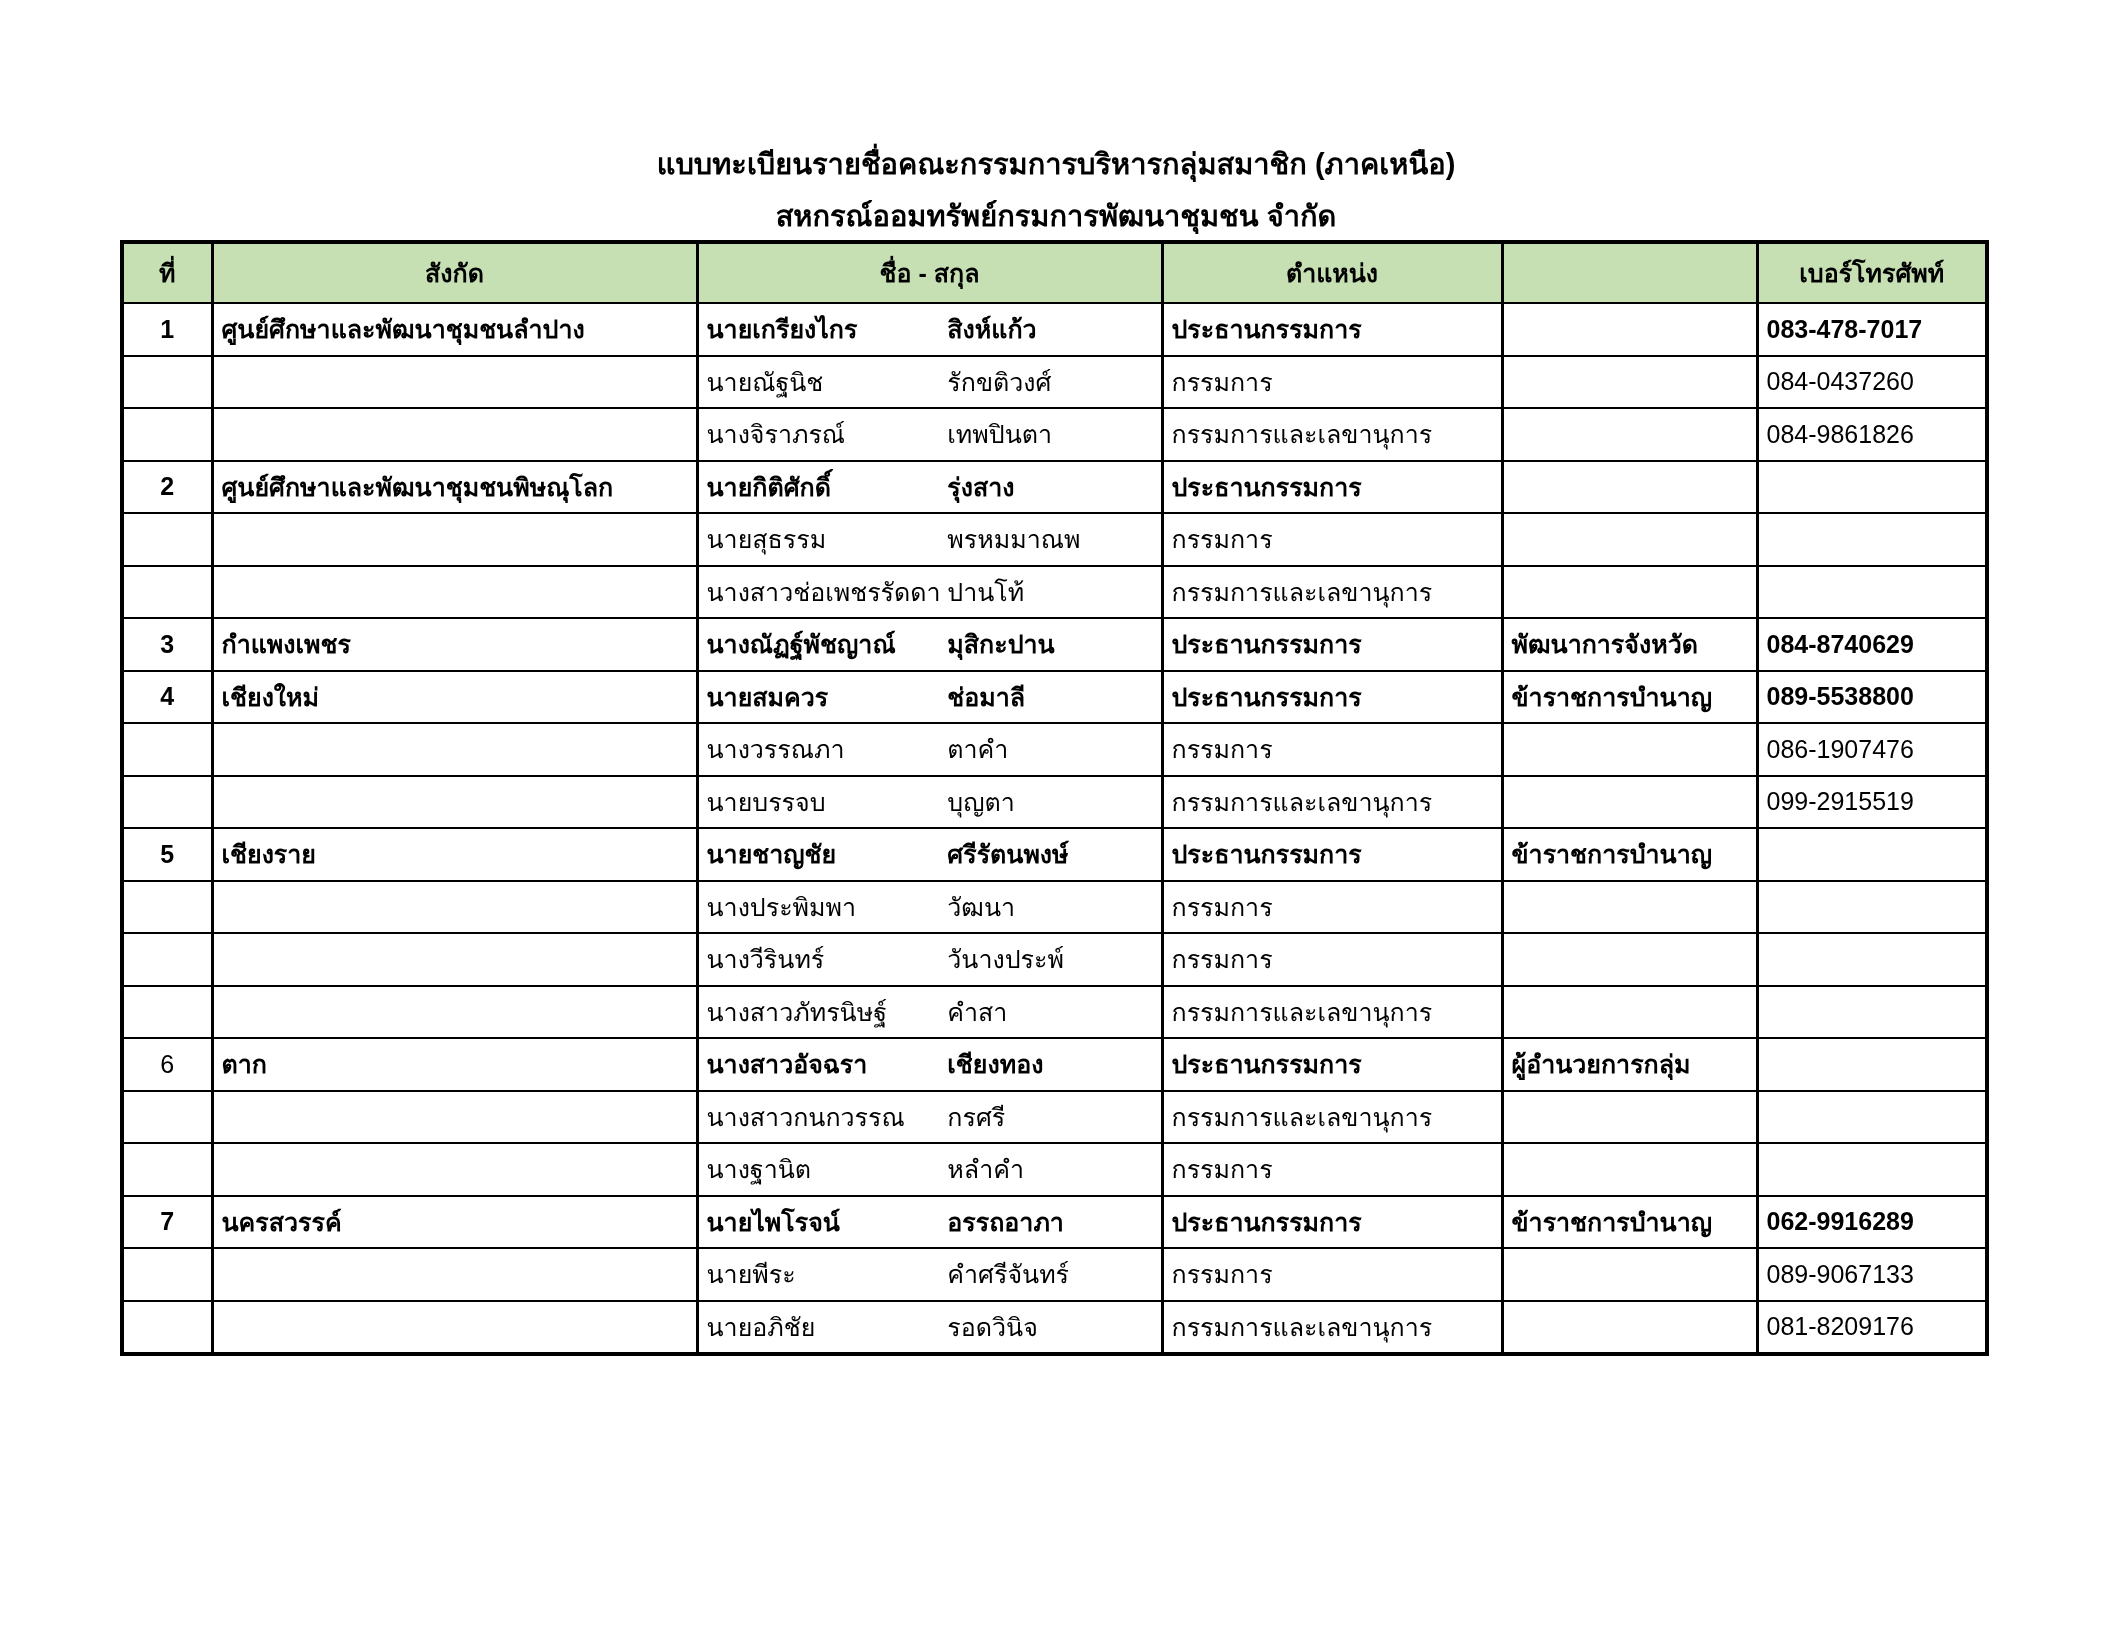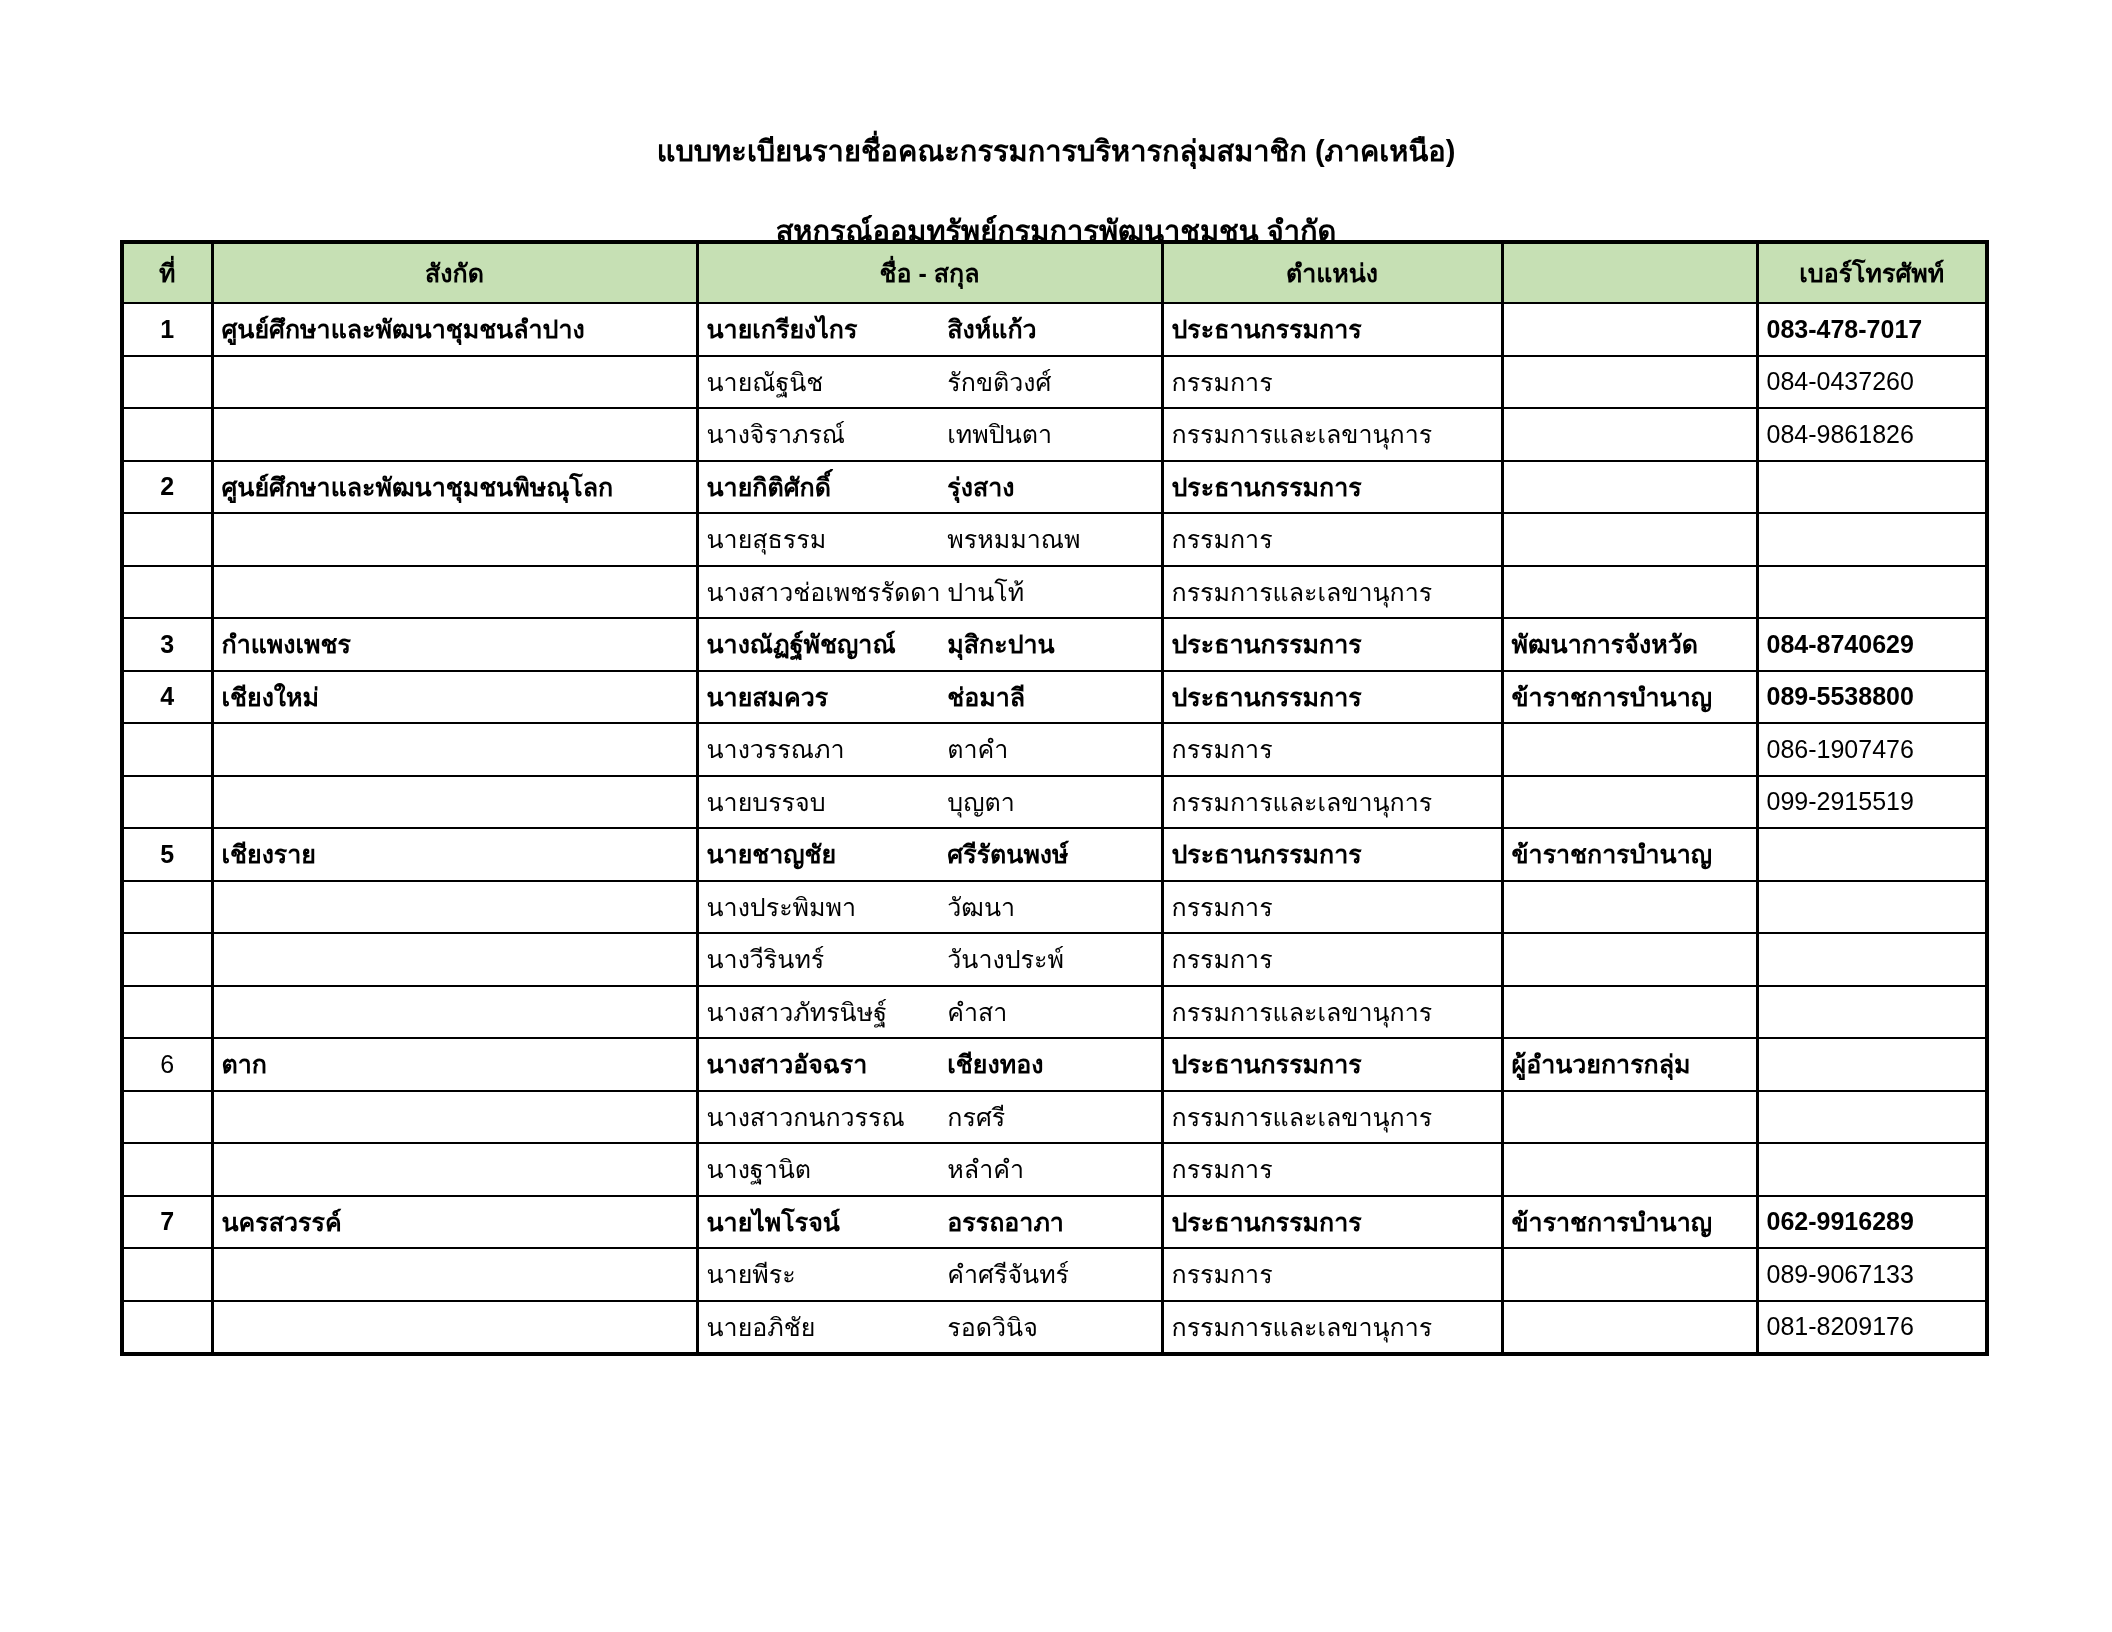--- a/index.html
+++ b/index.html
@@ -6,30 +6,30 @@
   .page {
     position: relative;
     width: 2112px;
     height: 1632px;
     background: #ffffff;
     color: #000;
     font-family: "Liberation Sans", sans-serif;
   }
   .title {
     position: absolute;
-    top: 128px;
+    top: 141px;
     left: 0;
     width: 100%;
     text-align: center;
     font-size: 29px;
     font-weight: 700;
   }
   .subtitle {
     position: absolute;
-    top: 208px;
+    top: 193px;
     left: 0;
     width: 100%;
     text-align: center;
     font-size: 29px;
     font-weight: 700;
   }
   table.registry {
     position: absolute;
     left: 120px;
     top: 240px;

